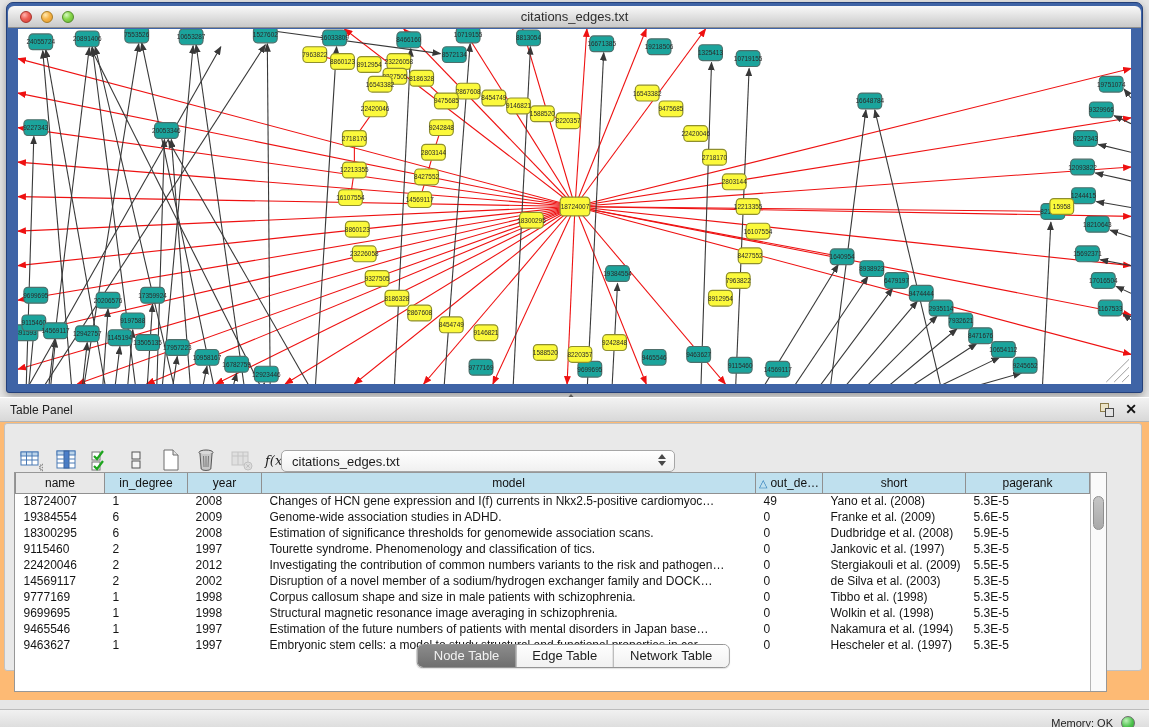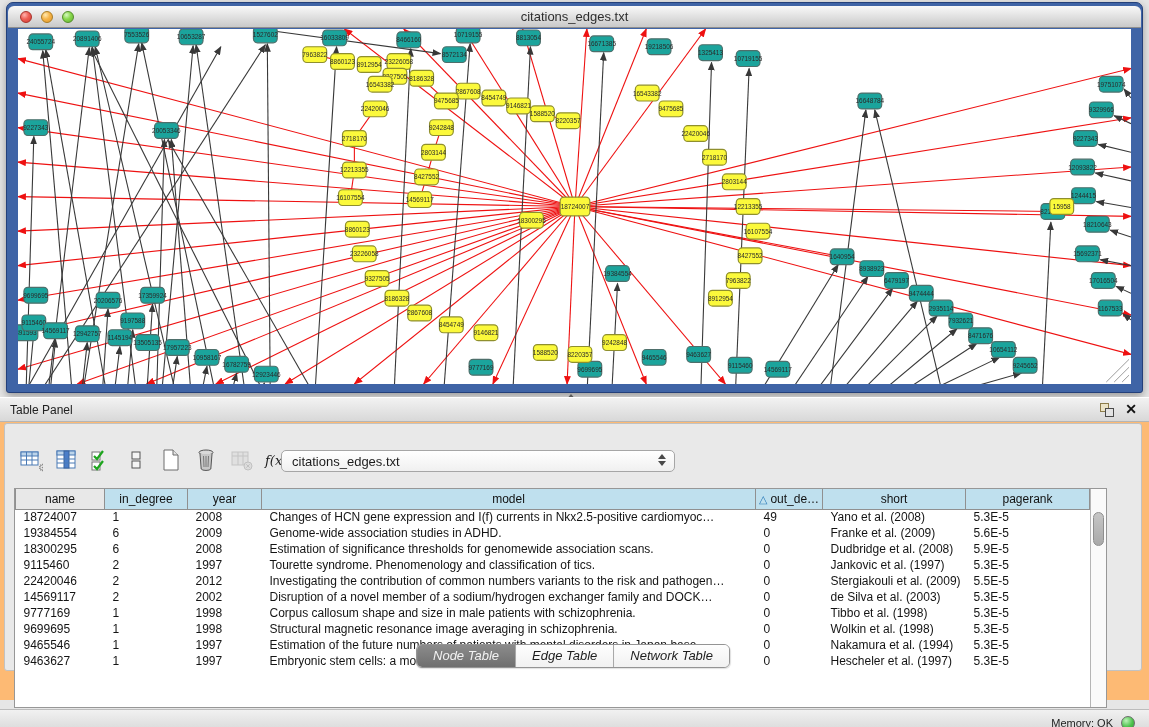--- a/index.html
+++ b/index.html
@@ -39,35 +39,35 @@
   .toolbar { position:absolute; left:12px; top:20px; height:32px; display:flex; align-items:center; }
   .tool-btn { width:28px; height:28px; display:flex; align-items:center; justify-content:center; margin-right:7px; }
   .tool-btn svg { display:block; }
   .combo { position:absolute; left:276px; top:26px; width:394px; height:22px;
     background:linear-gradient(#ffffff,#f0f0f0); border:1px solid #a6a6a6; border-radius:5px; }
   .combo-text { position:absolute; left:10px; top:3px; font-size:13px; color:#1c1c1c; }
   .combo-arrows { position:absolute; right:8px; top:3px; display:flex; flex-direction:column; gap:2px; }
   .tri-up { width:0; height:0; border-left:4px solid transparent; border-right:4px solid transparent; border-bottom:5px solid #4a4a4a; }
   .tri-dn { width:0; height:0; border-left:4px solid transparent; border-right:4px solid transparent; border-top:5px solid #4a4a4a; }
 
-  .table-wrap { position:absolute; left:9px; top:64px; width:1093px; height:220px;
+  .table-wrap { position:absolute; left:9px; top:48px; width:1093px; height:220px;
     background:#ffffff; border:1px solid #979797; }
   table.data { border-collapse:collapse; table-layout:fixed; width:1074px; }
   table.data th { height:20px; font-size:12px; font-weight:normal; color:#111; text-align:center;
     background:#bfe0ee; border:1px solid #909090; border-top:none; overflow:hidden; white-space:nowrap; }
   table.data th:first-child { background:#e8e8e8; }
   table.data td { height:16px; font-size:12px; color:#141414; padding:0 4px 0 8px;
     white-space:nowrap; overflow:hidden; }
   .sort-glyph { color:#2b7bb9; font-size:11px; margin-right:3px; }
   .vscroll { position:absolute; right:0; top:0; bottom:0; width:16px; background:#fafafa; border-left:1px solid #b5b5b5; }
   .vthumb { position:absolute; left:2px; top:23px; width:11px; height:34px; background:linear-gradient(#c6c6c6,#a9a9a9); border:1px solid #8e8e8e; border-radius:6px; }
 
   .tabs { position:absolute; left:50%; transform:translateX(-50%); bottom:2px; display:flex;
     border:1px solid #949494; border-radius:6px; overflow:hidden; background:#fdfdfd; box-shadow:0 1px 1px rgba(0,0,0,.12); }
-  .tab { padding:3px 16px 4px 16px; font-size:13px; color:#1d1d1d; background:linear-gradient(#fefefe,#f1f1f1); border-left:1px solid #a8a8a8;font-style:italic; }
+  .tab { padding:3px 16px 4px 16px; font-size:13px; color:#1d1d1d; background:linear-gradient(#fefefe,#f1f1f1); border-left:1px solid #a8a8a8; }
   .tab:first-child { border-left:none; }
   .tab.selected { background:linear-gradient(#8b8b8b,#6f6f6f); color:#f2f2f2; }
 
   
   .status-bar { position:absolute; left:0; bottom:0; width:1149px; height:18px;
     background:linear-gradient(#f1f1f1,#dedede); border-top:1px solid #bcbcbc; }
   .mem-label { position:absolute; right:36px; top:7px; font-size:11px; color:#222; }
   .mem-dot { position:absolute; right:14px; top:6px; width:14px; height:14px; border-radius:50%;
     background:radial-gradient(circle at 35% 30%, #bdf3b8, #4dc24d 55%, #35a035); border:1px solid #6d6d6d; }
 </style>

